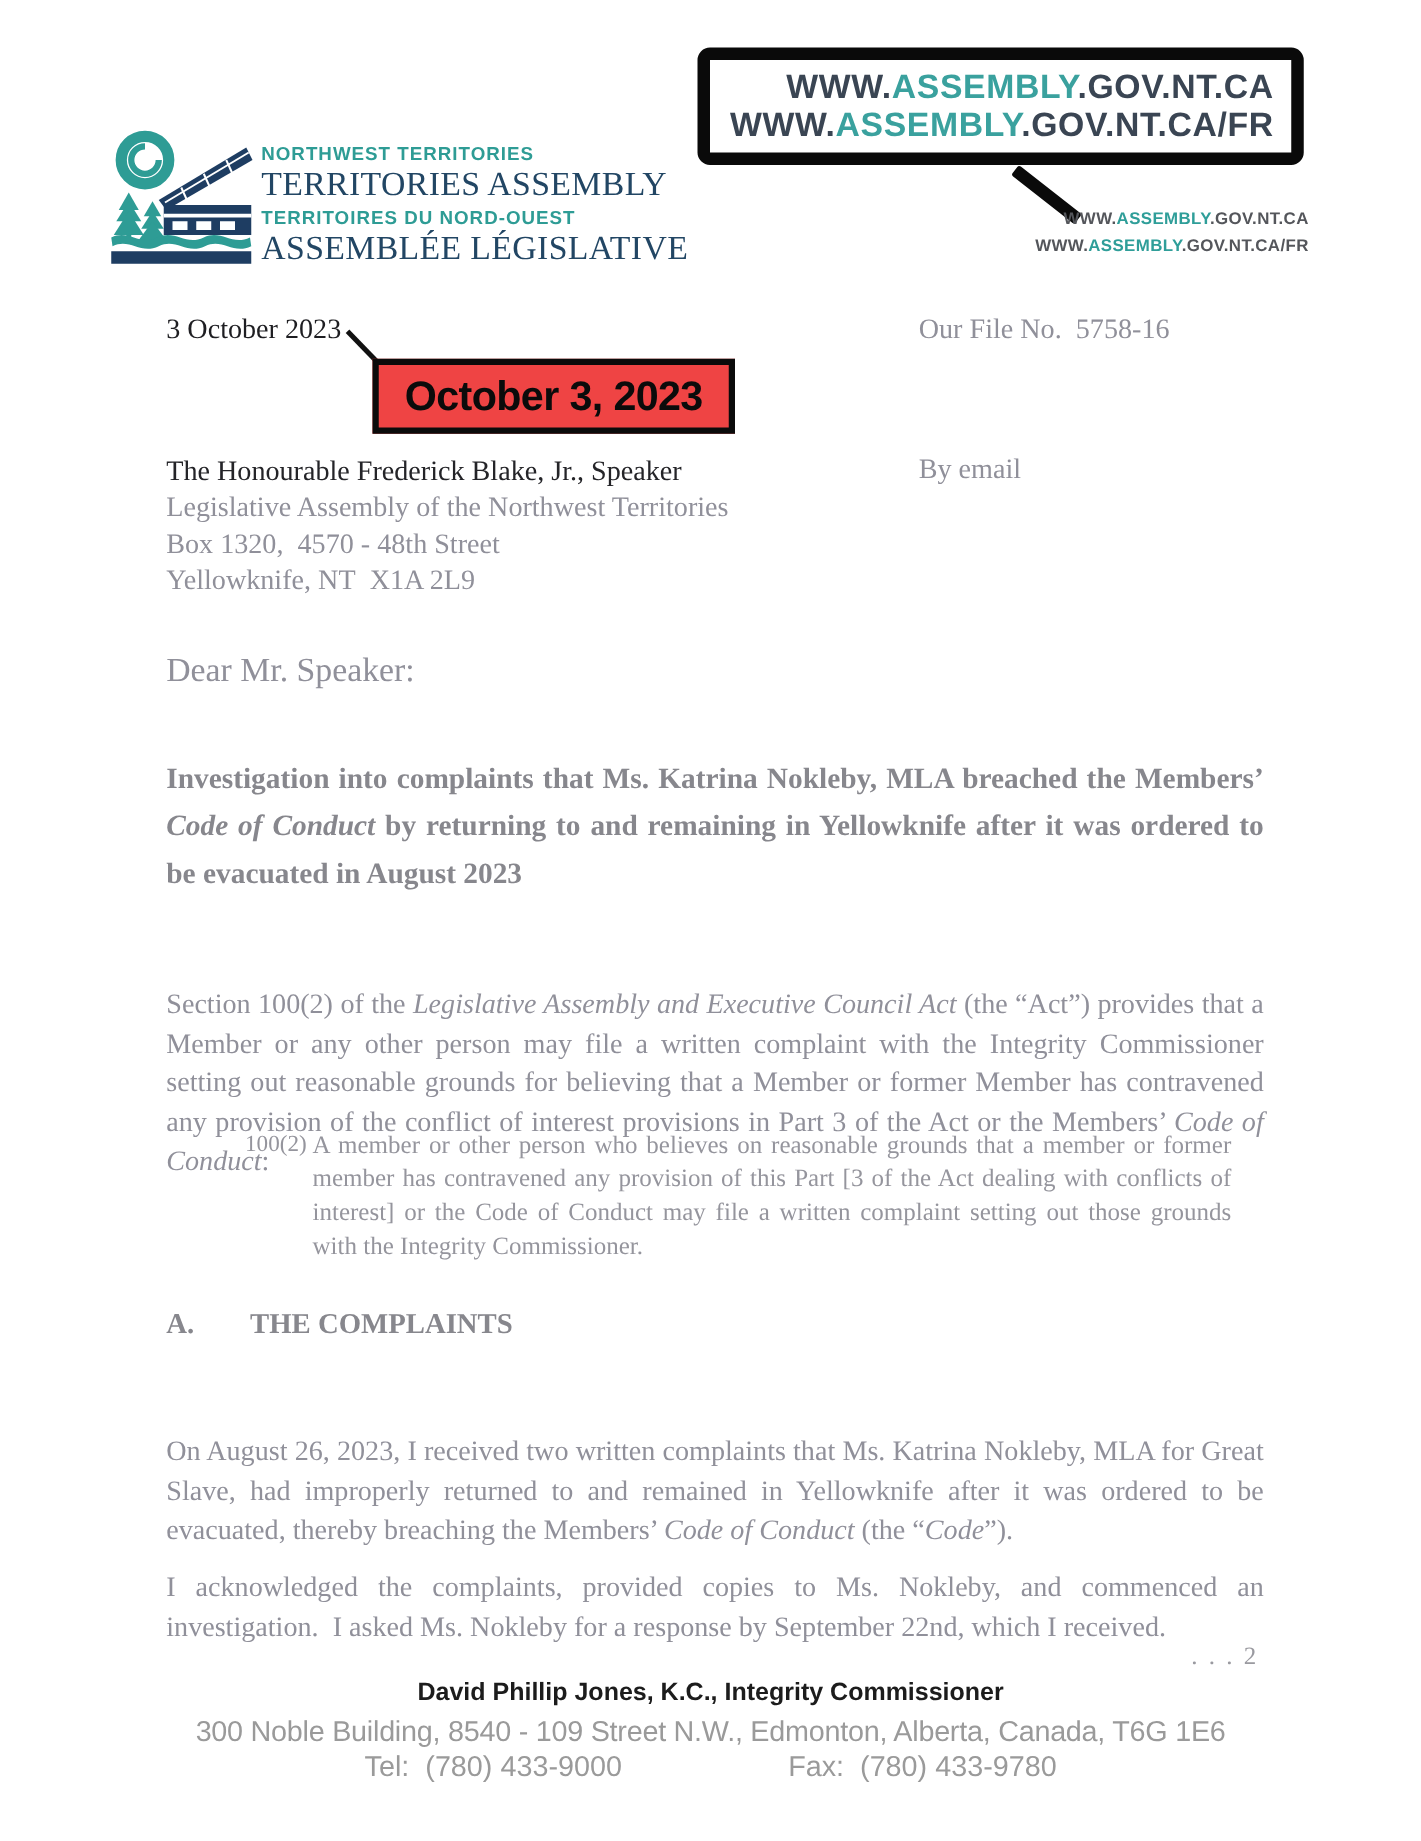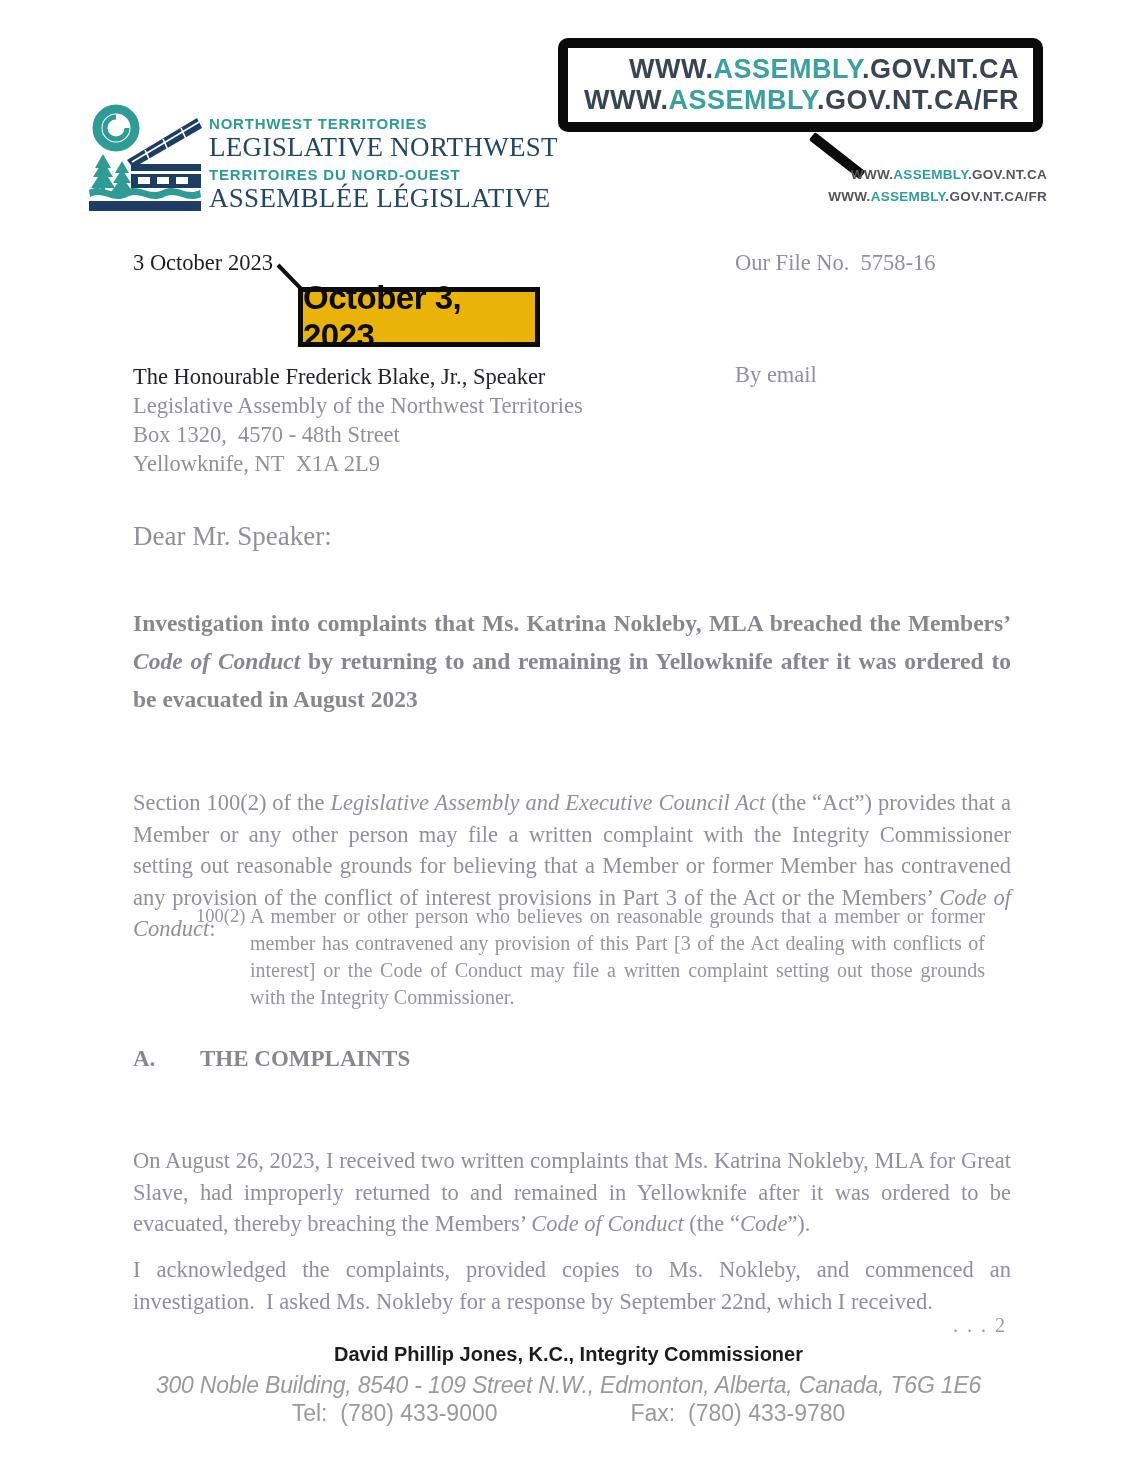--- a/index.html
+++ b/index.html
@@ -36,22 +36,22 @@
   .small-urls .u-dark{color:#54565B;}
   .small-urls .u-teal{color:#2F9E99;}
   
   .date-line{position:absolute;left:133px;top:250px;font-size:22.5px;color:#1E1E22;}
   .file-no{position:absolute;left:735px;top:250px;font-size:22.5px;color:#90909A;}
   .date-connector{
     position:absolute;left:278px;top:263px;width:34px;height:4px;background:#111;
     transform:rotate(46deg);transform-origin:left center;
   }
   .date-box{
-    position:absolute;left:298px;top:287px;width:242px;height:60px;box-sizing:border-box;
-    border:5px solid #0b0b0b;background:#eab308;display:flex;align-items:center;justify-content:center;
+    position:absolute;left:298px;top:287px;width:290px;height:60px;box-sizing:border-box;
+    border:5px solid #0b0b0b;background:#ef4444;display:flex;align-items:center;justify-content:center;
     font-family:"Liberation Sans",sans-serif;font-weight:700;font-size:33px;color:#0b0b0b;
     letter-spacing:-0.5px;
   }
   
   .recipient{position:absolute;left:133px;top:362px;font-size:22.5px;line-height:29px;}
   .recipient .dark{color:#242428;}
   .delivery{position:absolute;left:735px;top:362px;font-size:22.5px;color:#90909A;}
   .salutation{position:absolute;left:133px;top:521px;font-size:27px;color:#90909A;}
   
   .subject{
@@ -69,21 +69,21 @@
   .qtext{width:735px;font-size:20px;line-height:27px;text-align:justify;}
   .section-head{position:absolute;left:133px;top:1046px;display:flex;font-size:23px;
                 font-weight:700;color:#87878D;}
   .sec-letter{width:67px;flex:none;}
   .page-marker{position:absolute;right:130px;top:1314px;font-size:20px;color:#9A9AA0;
                letter-spacing:2px;}
   
   .footer-name{position:absolute;left:0;top:1343px;width:100%;text-align:center;
     font-family:"Liberation Sans",sans-serif;font-weight:700;font-size:20px;color:#1C1C1C;}
   .footer-address{position:absolute;left:0;top:1372px;width:100%;text-align:center;
-    font-family:"Liberation Sans",sans-serif;font-size:23px;color:#9A9A9A;letter-spacing:-0.2px;font-style:italic;}
+    font-family:"Liberation Sans",sans-serif;font-size:23px;color:#9A9A9A;letter-spacing:-0.2px;}
   .footer-phones{position:absolute;left:0;top:1400px;width:100%;display:flex;
     justify-content:center;gap:133px;font-family:"Liberation Sans",sans-serif;
     font-size:23px;color:#9A9A9A;}
 </style>
 </head>
 <body>
 
 <div class="page">
 
   <svg class="logo-graphic" width="118" height="114" viewBox="0 0 118 114" aria-hidden="true">
@@ -114,21 +114,21 @@
       <polygon points="37,71 46,85 28,85"></polygon>
       <polygon points="37,79 48,94 26,94"></polygon>
       <rect x="35" y="92" width="4" height="4"></rect>
     </g>
     <path fill="#2E9C95" d="M4 92 c14 -7 22 7 37 0 c14 -7 22 7 37 0 c14 -7 22 7 37 0 l1 7 c-15 7 -23 -7 -37 0 c-15 7 -23 -7 -37 0 c-15 7 -23 -7 -37 0 z"></path>
     <rect x="4" y="103" width="112" height="10" fill="#1E3D62"></rect>
   </svg>
 
   <div class="wordmark">
     <div class="wm-small">NORTHWEST TERRITORIES</div>
-    <div class="wm-main">LEGISLATIVE NORTHWEST</div>
+    <div class="wm-main">TERRITORIES ASSEMBLY</div>
     <div class="wm-small">TERRITOIRES DU NORD-OUEST</div>
     <div class="wm-main">ASSEMBLÉE LÉGISLATIVE</div>
   </div>
 
   <div class="urlbox">
     <div><span class="u-dark">WWW.</span><span class="u-teal">ASSEMBLY</span><span class="u-dark">.GOV.NT.CA</span></div>
     <div><span class="u-dark">WWW.</span><span class="u-teal">ASSEMBLY</span><span class="u-dark">.GOV.NT.CA/FR</span></div>
   </div>
   <div class="box-arrow"></div>
 

